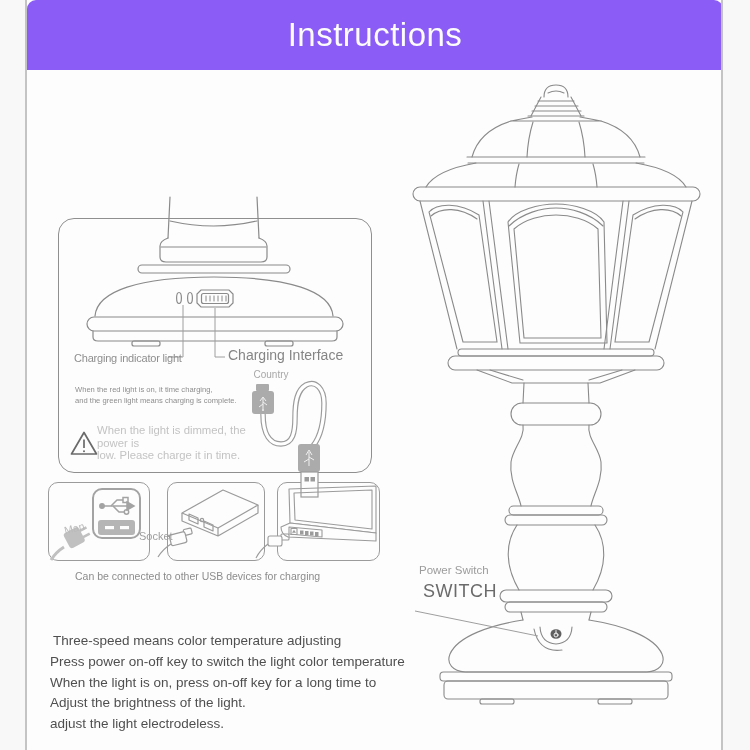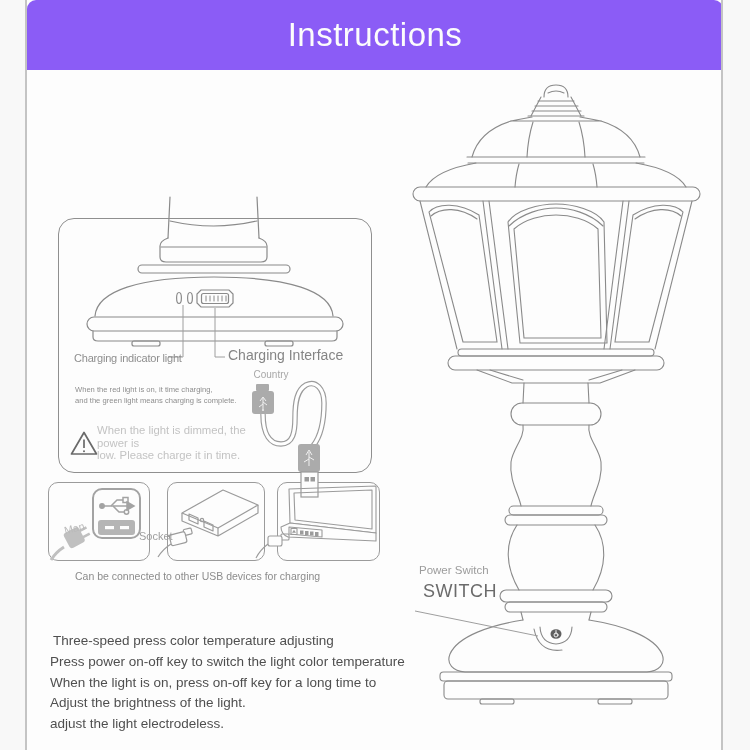--- a/index.html
+++ b/index.html
@@ -240,21 +240,21 @@
     <span>When the light is dimmed, the power is</span><br>
     <span>low. Please charge it in time.</span>
   </div>
   <div class="lbl lbl-man">Man</div>
   <div class="lbl lbl-socket">Socket</div>
   <div class="lbl caption">Can be connected to other USB devices for charging</div>
   <div class="lbl ps-label">Power Switch</div>
   <div class="lbl ps-switch">SWITCH</div>
 
   <div class="footer">
-    <div>Three-speed press color temperature adjusting</div>
+    <div>Three-speed means color temperature adjusting</div>
     <div>Press power on-off key to switch the light color temperature</div>
     <div>When the light is on, press on-off key for a long time to</div>
     <div>Adjust the brightness of the light.</div>
     <div>adjust the light electrodeless.</div>
   </div>
 
 </div>
 
 <div class="edge left"></div>
 <div class="edge right"></div>

